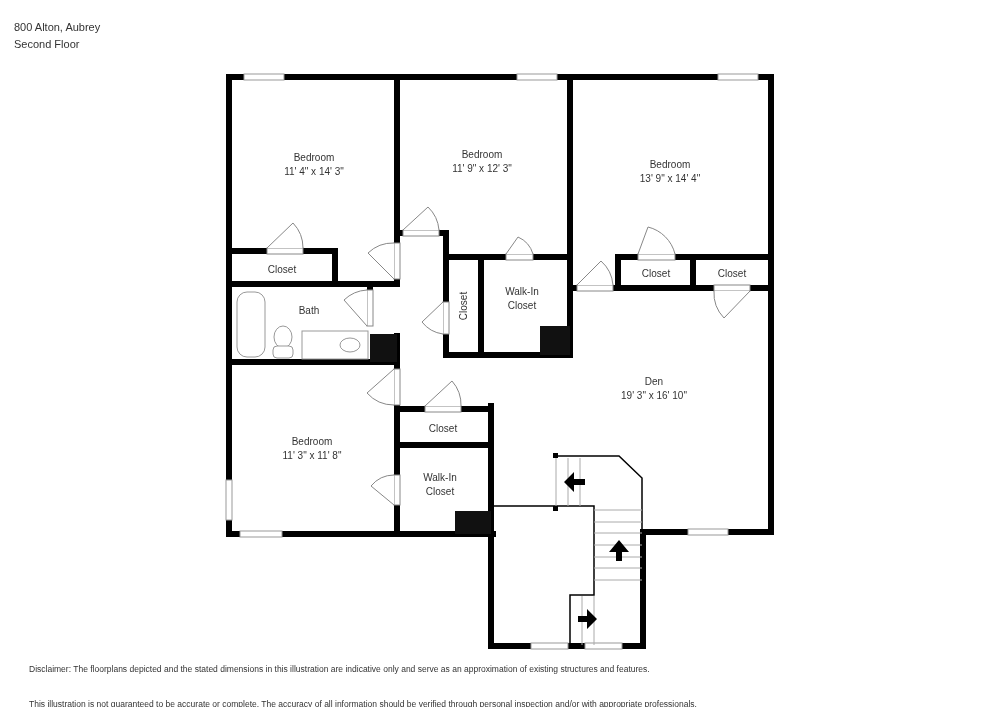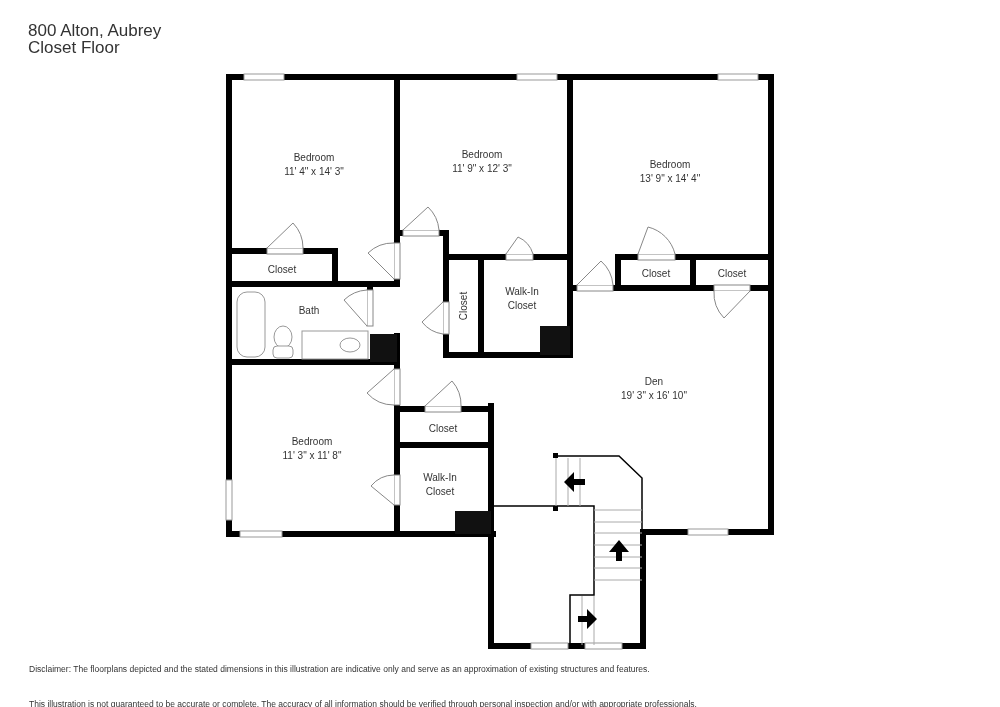--- a/index.html
+++ b/index.html
@@ -1,26 +1,26 @@
 <!DOCTYPE html>
 <html><head>
 <meta charset="utf-8">
 <style>
   html,body{margin:0;padding:0;background:#fff;}
   body{width:1000px;height:707px;position:relative;overflow:hidden;font-family:"Liberation Sans",sans-serif;color:#333;}
-  .hdr{position:absolute;left:28px;font-size:17px;color:#333;}
+  .hdr{position:absolute;left:14px;font-size:11px;color:#333;}
   .disc{position:absolute;left:14px;font-size:8.5px;color:#333;white-space:nowrap;padding-left:15px;}
   svg{position:absolute;left:0;top:0;}
   .lbl{font-family:"Liberation Sans",sans-serif;font-size:10px;fill:#333;text-anchor:middle;}
 </style>
 </head>
 <body>
 
 <div class="hdr" style="top:21px">800 Alton, Aubrey</div>
-<div class="hdr" style="top:38px">Closet Floor</div>
+<div class="hdr" style="top:38px">Second Floor</div>
 
 <svg width="1000" height="707" viewBox="0 0 1000 707">
   <g fill="none" stroke="#000" stroke-width="6" stroke-linecap="square">
 
     <path d="M229,77 H771 V532 H643"></path>
     <path d="M229,77 V534 H493"></path>
     <path d="M491,406 V646 H643 V532"></path>
 
     <path d="M397,77 V284"></path>
     <path d="M570,77 V290"></path>

